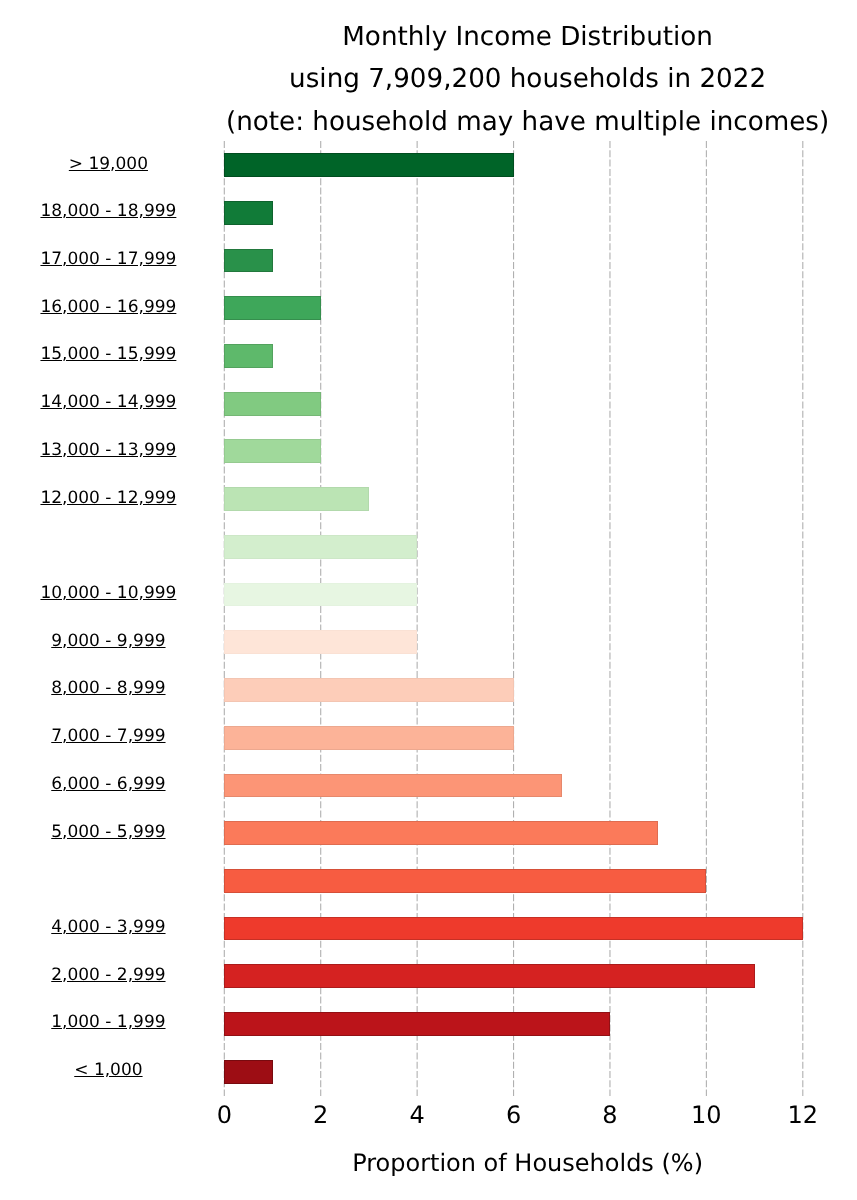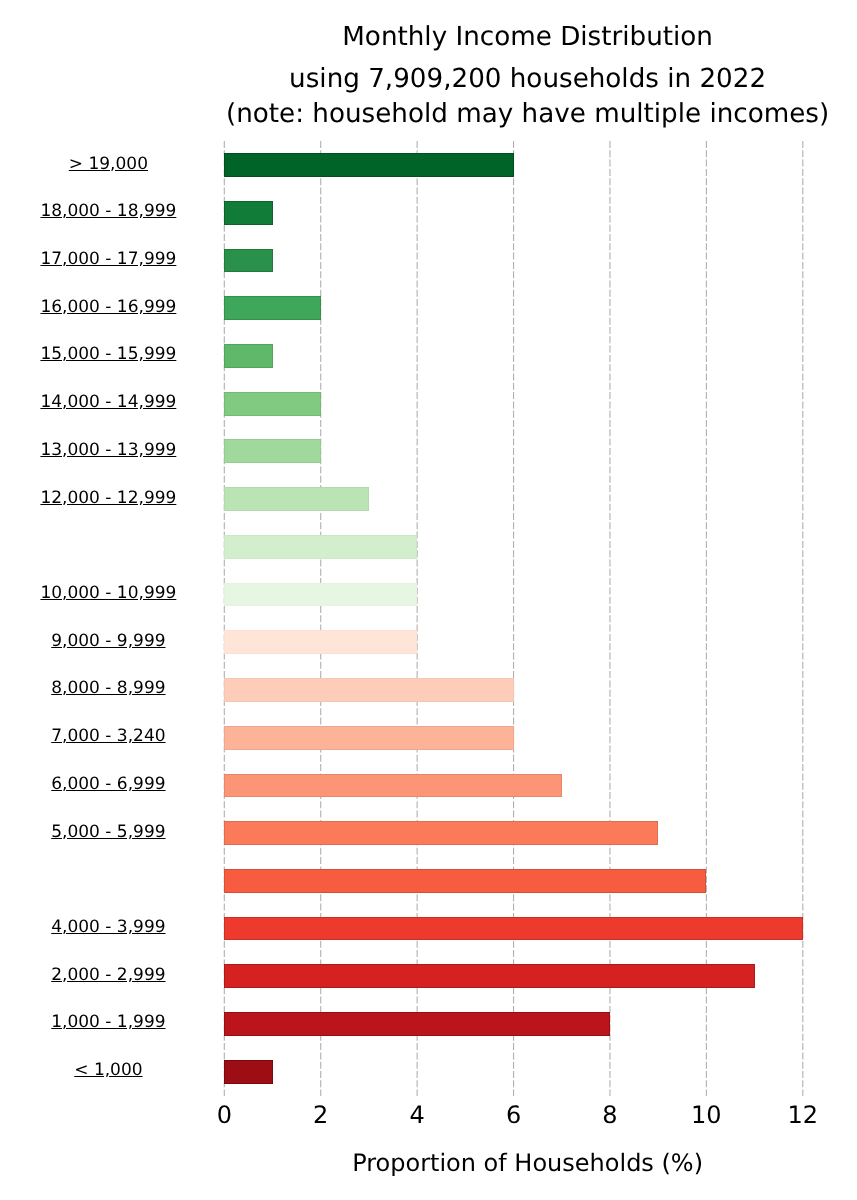--- a/index.html
+++ b/index.html
@@ -32,21 +32,21 @@
                font-size:24px;line-height:1;transform:translateX(-50%);}
 </style>
 </head>
 <body>
 
 <div id="figure">
 
   <div id="titles">
     <div class="title-line" style="left:527.6px;top:24.4px">Monthly Income Distribution</div>
     <div class="title-line" style="left:527.6px;top:66.4px">using 7,909,200 households in 2022</div>
-    <div class="title-line" style="left:527.6px;top:101px">(note: household may have multiple incomes)</div>
+    <div class="title-line" style="left:527.6px;top:109px">(note: household may have multiple incomes)</div>
   </div>
 
   <div id="plot">
 
     <svg id="gridlines" width="857" height="1200" viewBox="0 0 857 1200">
       <line x1="224.3000" x2="224.3000" y1="141" y2="1096" stroke="#b0b0b0" stroke-width="1.1" stroke-dasharray="7 2.3"></line>
       <line x1="320.7166" x2="320.7166" y1="141" y2="1096" stroke="#b0b0b0" stroke-width="1.1" stroke-dasharray="7 2.3"></line>
       <line x1="417.1332" x2="417.1332" y1="141" y2="1096" stroke="#b0b0b0" stroke-width="1.1" stroke-dasharray="7 2.3"></line>
       <line x1="513.5498" x2="513.5498" y1="141" y2="1096" stroke="#b0b0b0" stroke-width="1.1" stroke-dasharray="7 2.3"></line>
       <line x1="609.9664" x2="609.9664" y1="141" y2="1096" stroke="#b0b0b0" stroke-width="1.1" stroke-dasharray="7 2.3"></line>
@@ -82,21 +82,21 @@
       <div class="ylabel" style="left:0;width:216.8px;top:203.2158px">18,000 - 18,999</div>
       <div class="ylabel" style="left:0;width:216.8px;top:250.9316px">17,000 - 17,999</div>
       <div class="ylabel" style="left:0;width:216.8px;top:298.6474px">16,000 - 16,999</div>
       <div class="ylabel" style="left:0;width:216.8px;top:346.3632px">15,000 - 15,999</div>
       <div class="ylabel" style="left:0;width:216.8px;top:394.0790px">14,000 - 14,999</div>
       <div class="ylabel" style="left:0;width:216.8px;top:441.7948px">13,000 - 13,999</div>
       <div class="ylabel" style="left:0;width:216.8px;top:489.5106px">12,000 - 12,999</div>
       <div class="ylabel" style="left:0;width:216.8px;top:584.9422px">10,000 - 10,999</div>
       <div class="ylabel" style="left:0;width:216.8px;top:632.6580px">9,000 - 9,999</div>
       <div class="ylabel" style="left:0;width:216.8px;top:680.3738px">8,000 - 8,999</div>
-      <div class="ylabel" style="left:0;width:216.8px;top:728.0896px">7,000 - 3,240</div>
+      <div class="ylabel" style="left:0;width:216.8px;top:728.0896px">7,000 - 7,999</div>
       <div class="ylabel" style="left:0;width:216.8px;top:775.8054px">6,000 - 6,999</div>
       <div class="ylabel" style="left:0;width:216.8px;top:823.5212px">5,000 - 5,999</div>
       <div class="ylabel" style="left:0;width:216.8px;top:918.9528px">4,000 - 3,999</div>
       <div class="ylabel" style="left:0;width:216.8px;top:966.6686px">2,000 - 2,999</div>
       <div class="ylabel" style="left:0;width:216.8px;top:1014.3844px">1,000 - 1,999</div>
       <div class="ylabel" style="left:0;width:216.8px;top:1062.1002px">&lt; 1,000</div>
     </div>
 
     <div id="xticks">
       <div class="xtick" style="left:224.3000px;top:1102.8000px">0</div>

